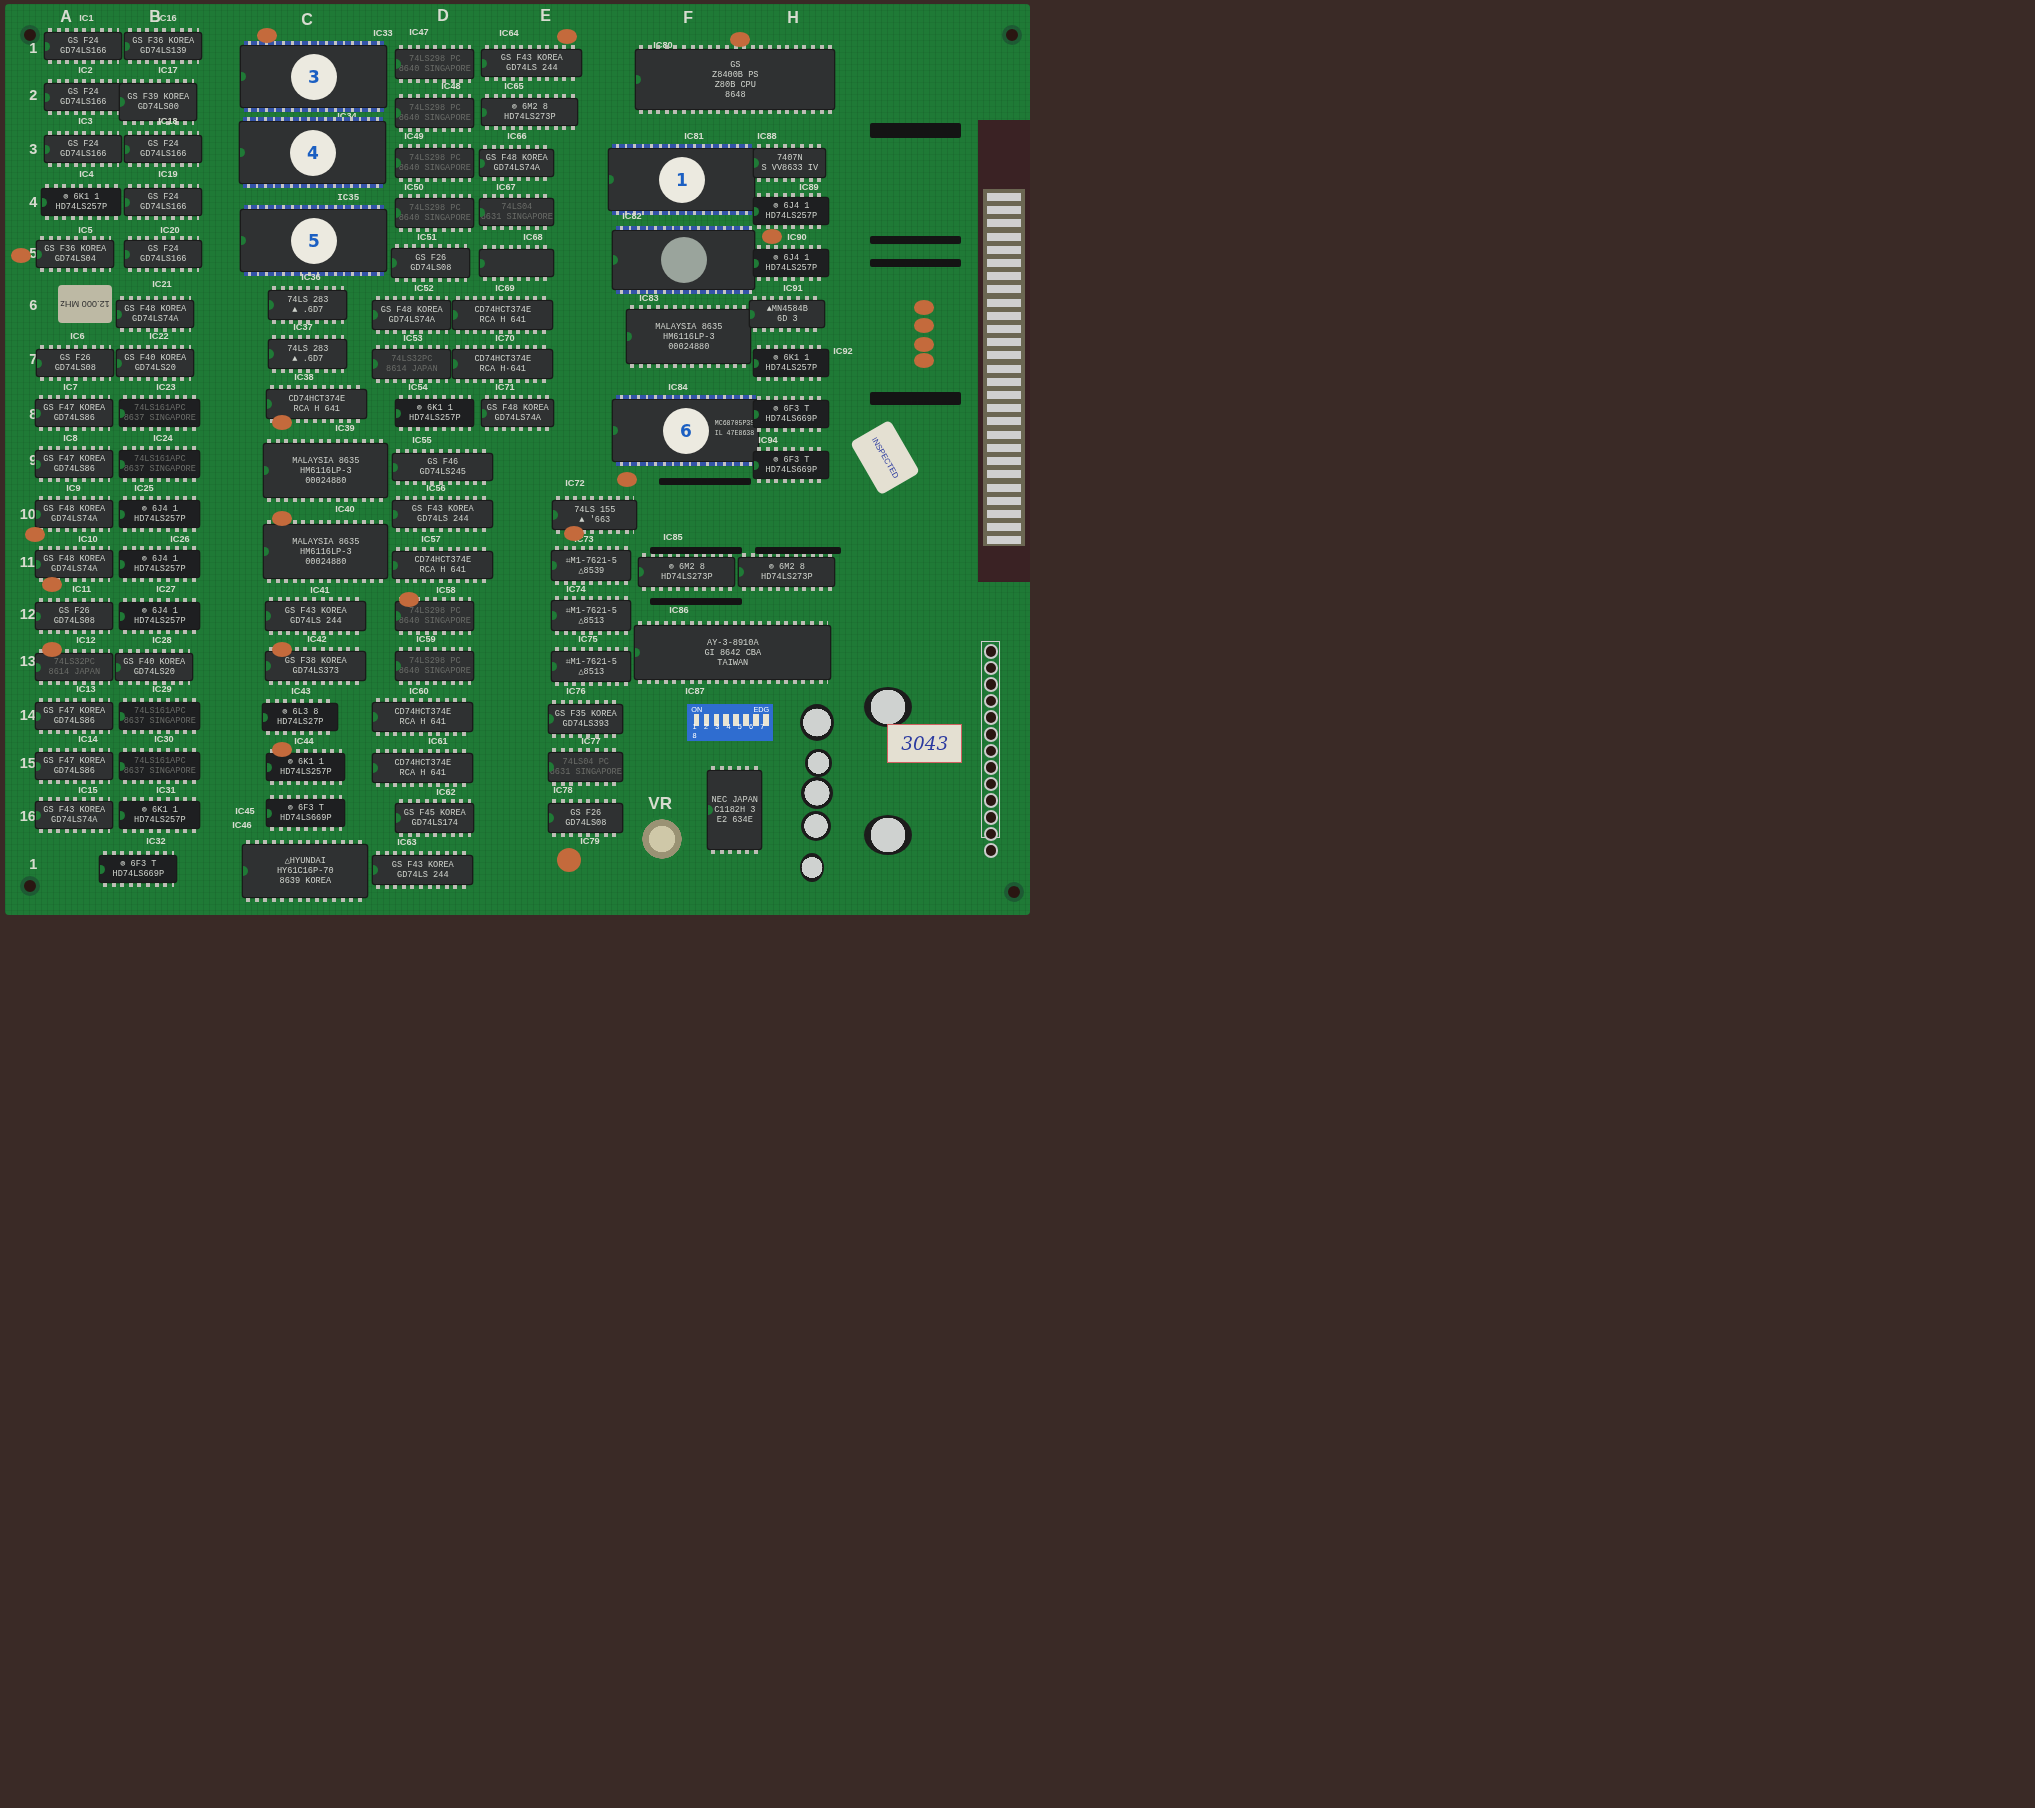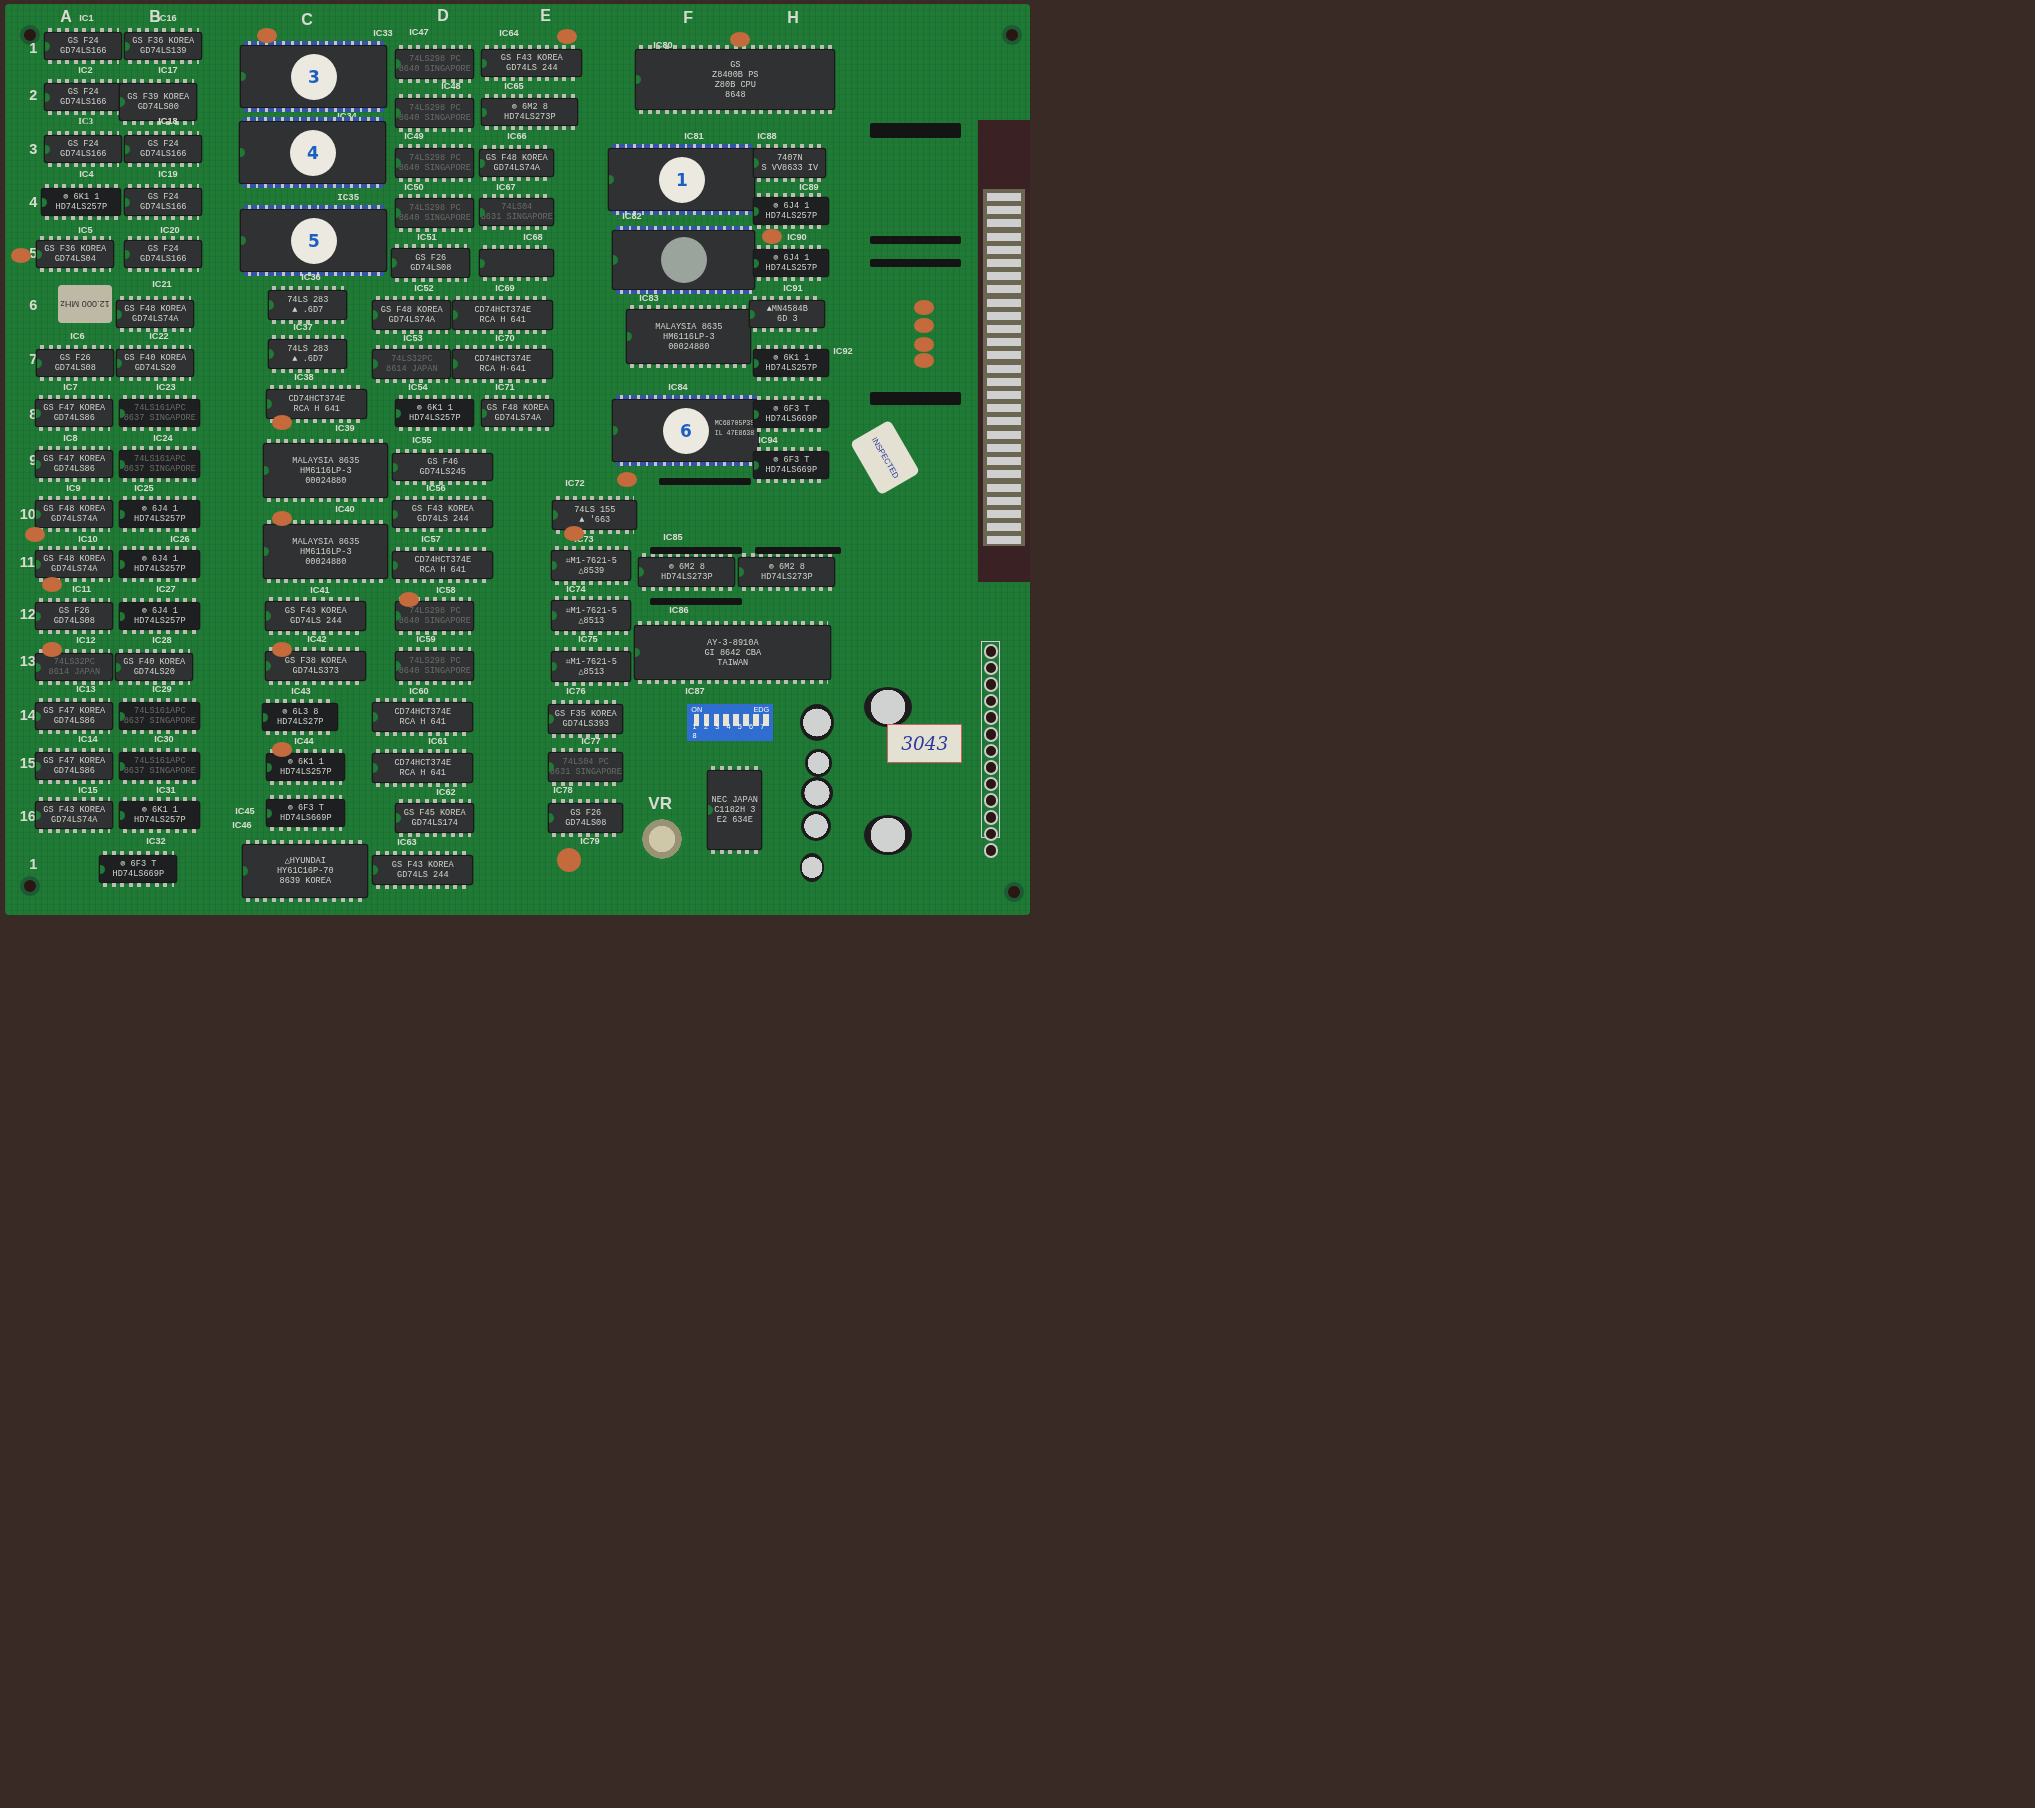--- a/index.html
+++ b/index.html
@@ -121,21 +121,21 @@
         <span class="notch"></span>
         <span>GS      F24</span>
         <span>GD74LS166</span>
       </div>
       <div class="lbl ic-lbl" style="left:153px;top:61px;">IC17</div>
       <div class="chip" style="left:115px;top:80px;width:76px;height:36px;background:#2f3132;">
         <span class="notch"></span>
         <span>GS F39 KOREA</span>
         <span>GD74LS00</span>
       </div>
-      <div class="lbl ic-lbl" style="left:73px;top:112px;font-family:Liberation Serif, serif;">IC3</div>
+      <div class="lbl ic-lbl" style="left:73px;top:112px;">IC3</div>
       <div class="chip" style="left:40px;top:132px;width:76px;height:26.4px;background:#2f3132;">
         <span class="notch"></span>
         <span>GS      F24</span>
         <span>GD74LS166</span>
       </div>
       <div class="lbl ic-lbl" style="left:153px;top:112px;">IC18</div>
       <div class="chip" style="left:120px;top:132px;width:76px;height:26.4px;background:#2f3132;">
         <span class="notch"></span>
         <span>GS      F24</span>
         <span>GD74LS166</span>

